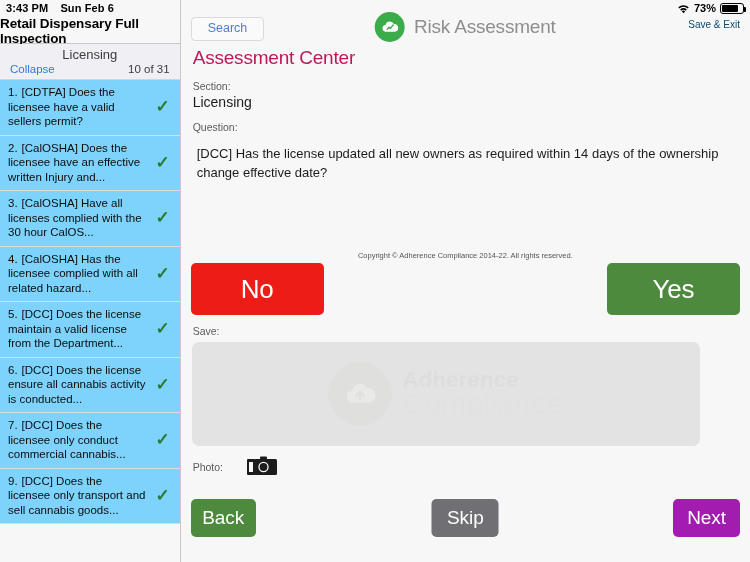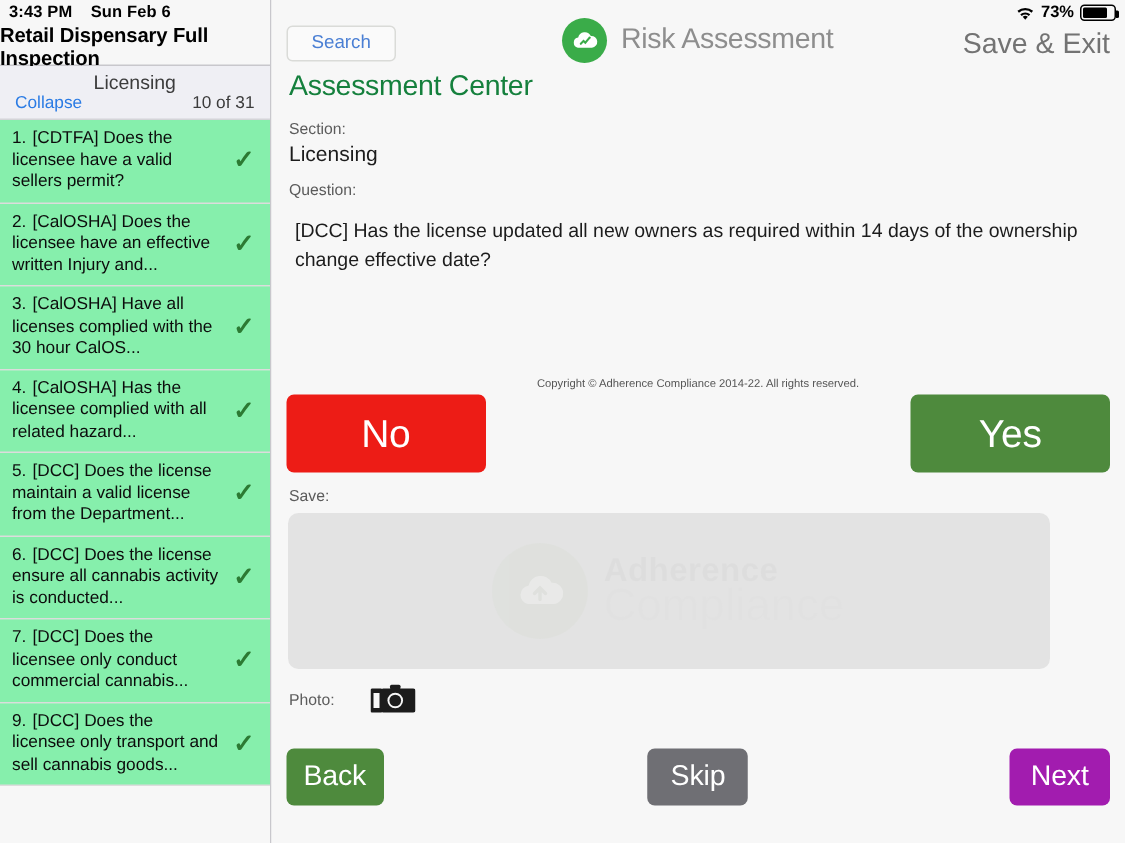--- a/index.html
+++ b/index.html
@@ -74,21 +74,21 @@
     font-size: 11.5px;
   }
   .collapse-link { color: #2a7be4; }
   .section-count { color: #3c3c3c; }
 
   .q-list { flex: 1 1 auto; overflow: hidden; }
   .q-row {
     display: flex; align-items: center;
     border-bottom: 1px solid #dcdcdc;
     min-height: 40px; padding: 5px 4px 6px 8px;
-    background: #86efac;
+    background: #7dd3fc;
   }
   .q-text {
     flex: 1 1 auto; font-size: 11.5px; line-height: 14.5px;
     color: #0c0c0c; padding-right: 4px;
   }
   .q-text .qnum { margin-right: 4px; }
   .q-mark {
     flex: 0 0 26px; text-align: center;
     font-size: 17px; line-height: 1; font-weight: bold;
   }
@@ -121,26 +121,26 @@
   .brand-logo {
     width: 30px; height: 30px; border-radius: 50%;
     background: #3aac49; position: relative;
     display: flex; align-items: center; justify-content: center;
   }
   .brand-text {
     font-size: 19px; color: #8e8e8e; letter-spacing: -0.2px;
   }
   .save-exit {
     position: absolute; right: 10px; top: 19px;
-    font-size: 19px; color: #737373;
+    font-size: 10px; color: #0c4a6e;
   }
 
   .page-title {
     padding: 3px 0 0 12px;
-    font-size: 19px; color: #15803d; letter-spacing: -0.2px;
+    font-size: 19px; color: #be185d; letter-spacing: -0.2px;
   }
 
   .field-label {
     padding: 11px 0 0 12px;
     font-size: 10.5px; color: #5b5b5b;
   }
   .field-value {
     padding: 2px 0 0 12px;
     font-size: 14px; color: #1c1c1c;
   }

